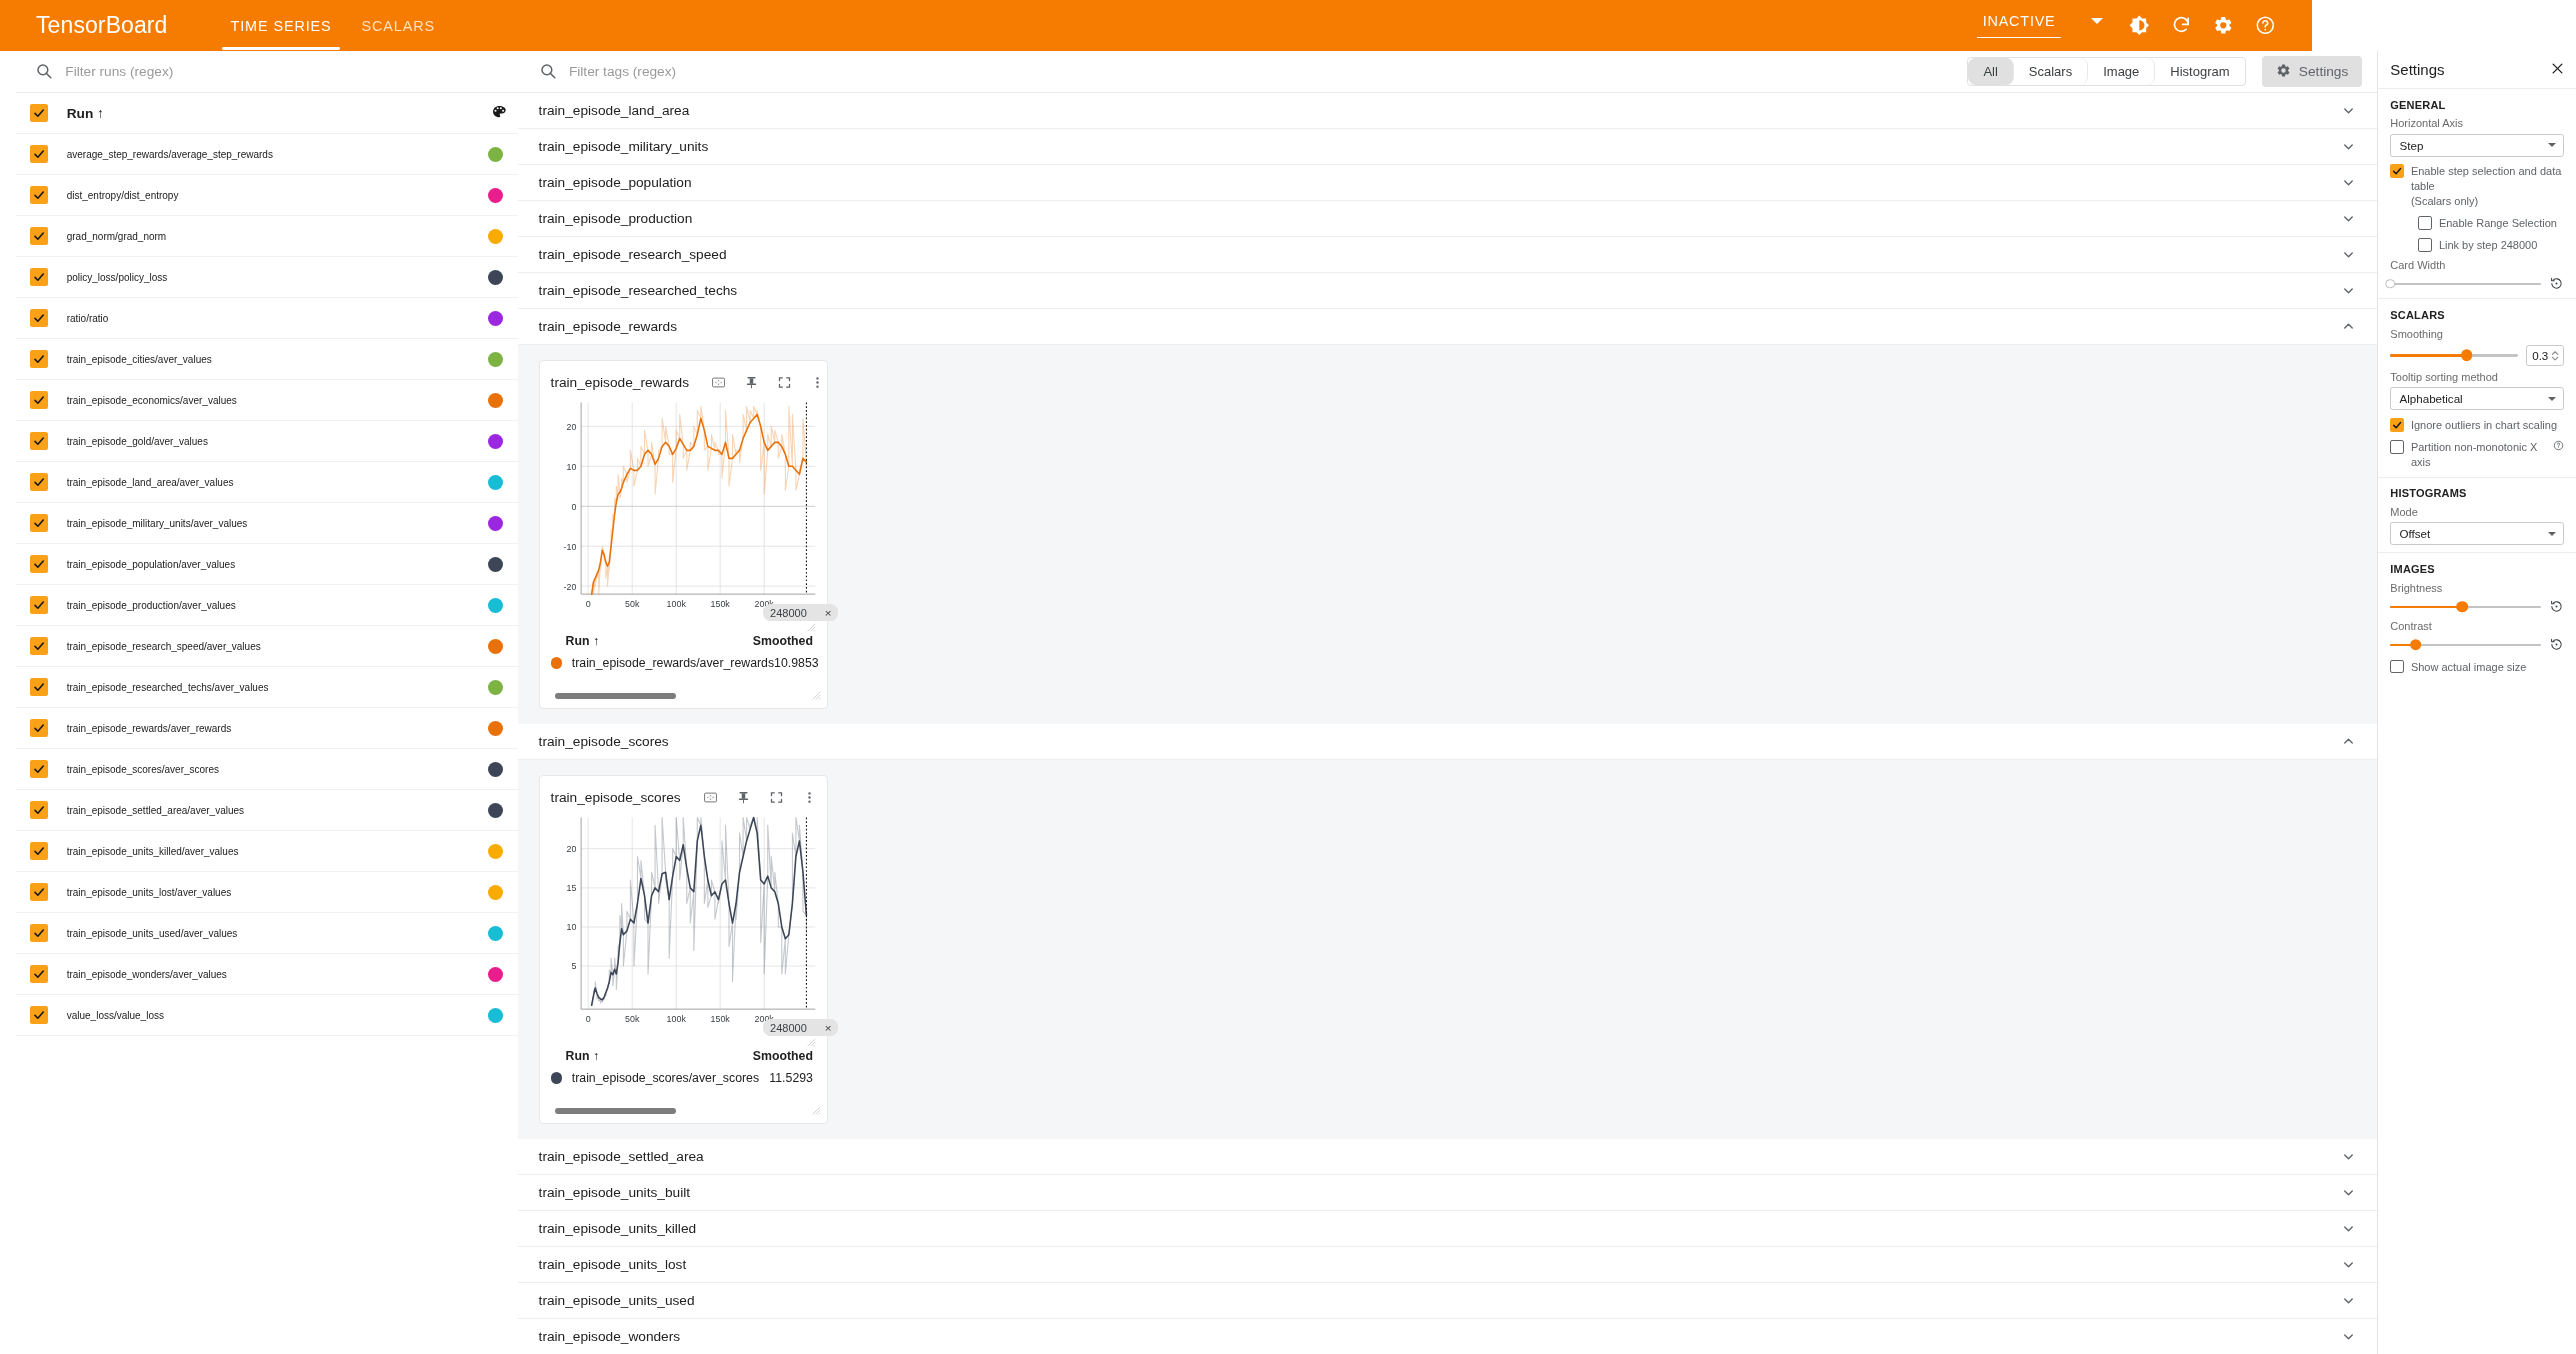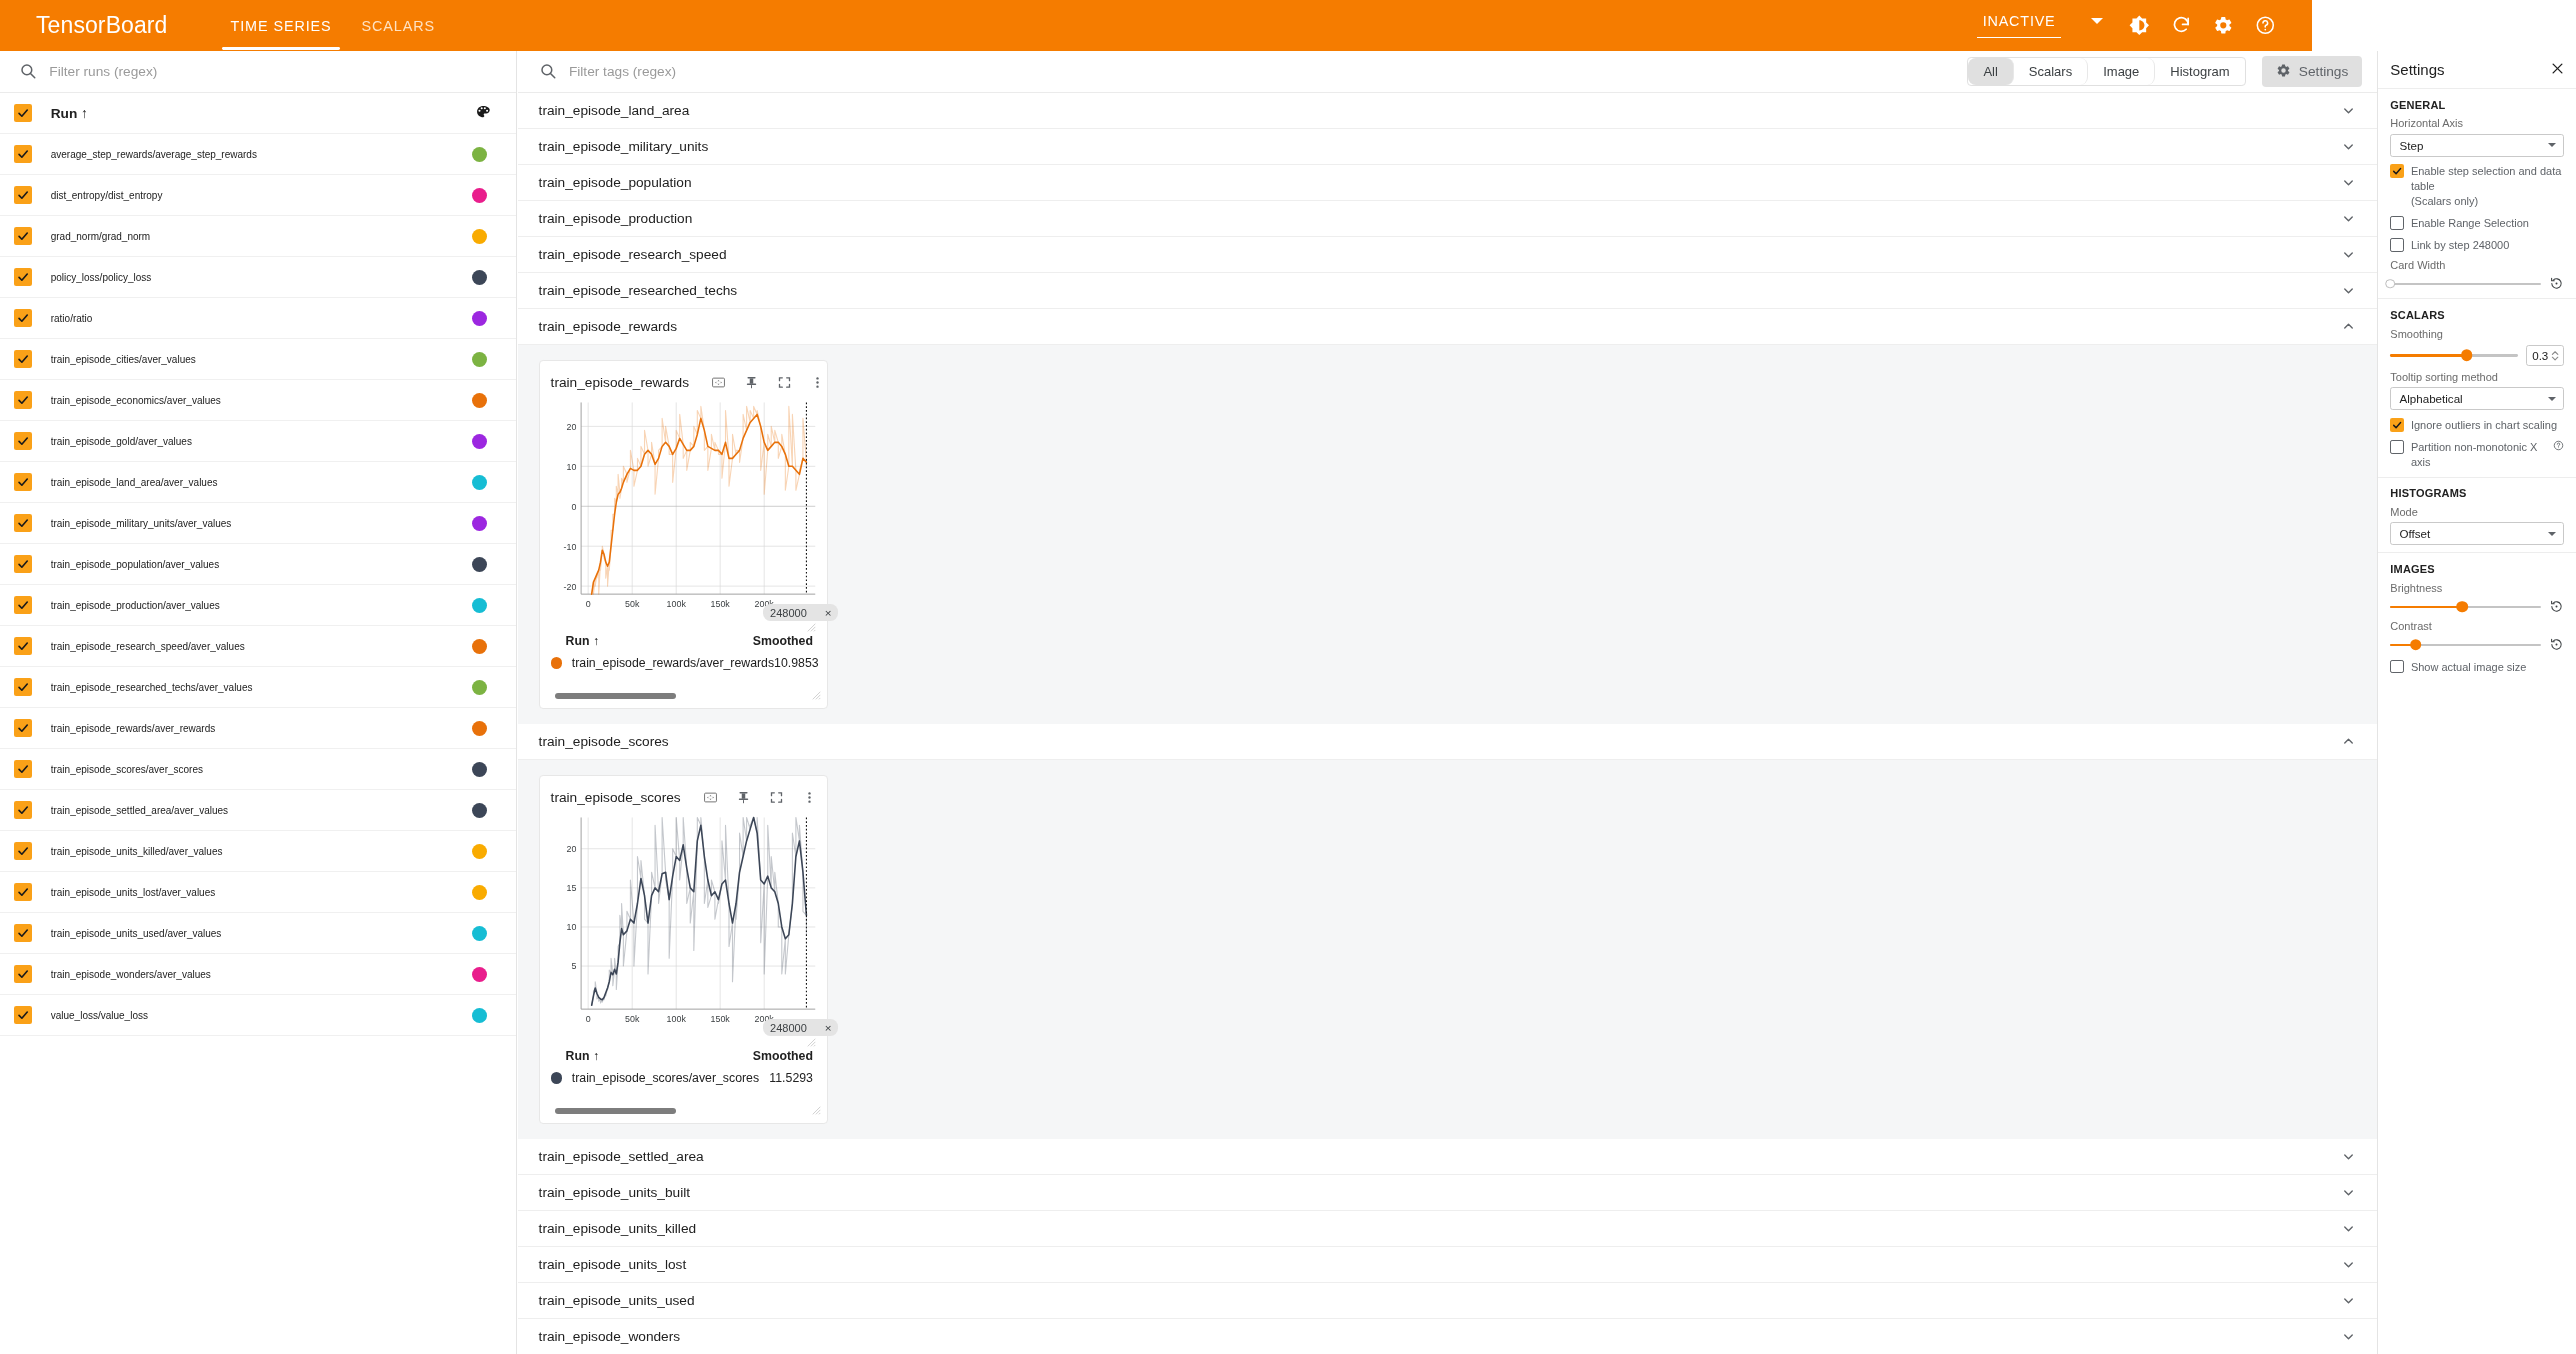--- a/index.html
+++ b/index.html
@@ -43,21 +43,21 @@
     border-top: 6.2px solid #ffffff;
   }
   .topicon {
     width: 42px; height: 42px; display: flex; align-items: center;
     justify-content: center; cursor: pointer;
   }
   .topicon svg { display: block; }
 
   
   #sidebar {
-    position: absolute; left: 0; top: 51px; width: 517px; bottom: 0;
+    position: absolute; left: 16px; top: 51px; width: 517px; bottom: 0;
     background: #ffffff; border-right: 0.7px solid #e4e4e4; overflow: hidden;
   }
   #runfilter {
     height: 42px; display: flex; align-items: center; padding: 0 15px 0 19px;
     border-bottom: 0.7px solid #ebebeb;
   }
   #runfilter .sicon { margin-right: 12.3px; }
   #runfilter .ph { color: #9a9a9a; font-size: 13.7px; }
 
   .run-row {
@@ -178,21 +178,21 @@
   .select {
     height: 23px; border: 0.7px solid #c9c9c9; border-radius: 2.7px;
     display: flex; align-items: center; justify-content: space-between;
     padding: 0 6.9px 0 8.2px; font-size: 11.6px; color: #212121; cursor: pointer;
   }
   .select .tri {
     width: 0; height: 0; border-left: 4.8px solid transparent;
     border-right: 4.8px solid transparent; border-top: 4.8px solid #5f6368;
   }
   .chk-row { display: flex; align-items: flex-start; gap: 6.9px; margin-top: 7.5px; }
-  .chk-row.indent { margin-left: 0; }
+  .chk-row.indent { margin-left: 28px; }
   .chk {
     width: 13.7px; height: 13.7px; border-radius: 2.1px; flex: 0 0 13.7px;
     display: flex; align-items: center; justify-content: center;
   }
   .chk.on { background: #faa118; }
   .chk.off { background: #ffffff; border: 1.4px solid #5f6368; }
   .chk-label { font-size: 11px; color: #5f6368; line-height: 1.35; }
   .slider-row { display: flex; align-items: center; gap: 8.2px; margin-top: 5.5px; }
   .track { position: relative; height: 2.1px; background: #c4c4c4; border-radius: 1.4px; flex: 1; }
   .track .fill { position: absolute; left: 0; top: 0; height: 2.1px; background: #f57c00; border-radius: 1.4px; }

